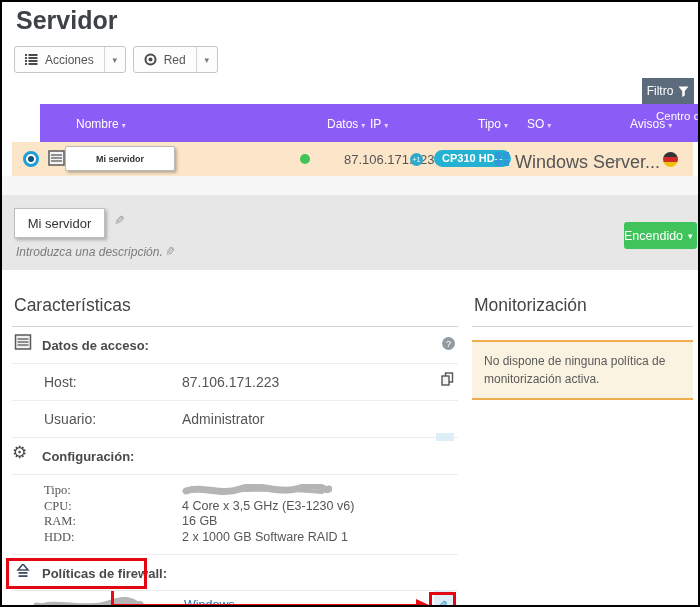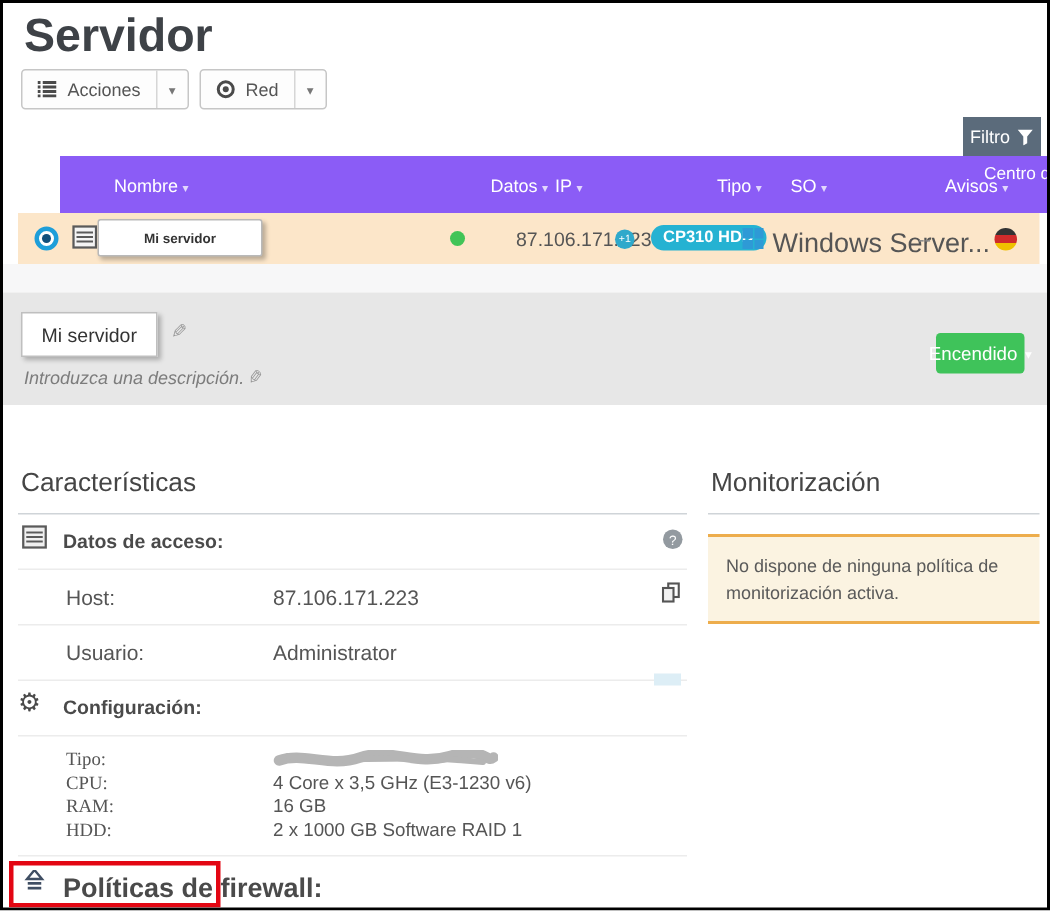--- a/index.html
+++ b/index.html
@@ -1,21 +1,21 @@
 <!DOCTYPE html>
 <html><head>
 <meta charset="utf-8">
 <style>
   * { box-sizing: border-box; margin: 0; padding: 0; }
   body { margin: 0; background: #fff; font-family: "Liberation Sans", sans-serif; }
   .screen { position: relative; width: 700px; height: 607px; background: #fff;
             border: 2px solid #000; overflow: hidden; }
 
   
-  .page-title { position: absolute; left: 14px; top: 4px; font-size: 31px; color: #3e4247; font-weight: 600; }
+  .page-title { position: absolute; left: 14px; top: 4px; font-size: 25px; color: #3e4247; font-weight: 600; }
   .toolbar { position: absolute; left: 12px; top: 44px; display: flex; gap: 7px; border-radius: 12px; }
   .split-btn { display: flex; border: 1px solid #c6c6c6; border-radius: 3px; background: #fdfdfd; height: 27px; }
   .btn-main { display: flex; align-items: center; gap: 7px; padding: 0 10px; font-size: 12px; color: #555;
               border-right: 1px solid #d6d6d6; cursor: default; }
   .btn-caret { width: 20px; display: flex; align-items: center; justify-content: center; color: #777; font-size: 9px; }
 
   .filter-btn { position: absolute; left: 640px; top: 76px; width: 52px; height: 26px; background: #5b6b7b;
                 color: #fff; font-size: 12px; display: flex; align-items: center; justify-content: center; gap: 5px; }
 
   
@@ -50,48 +50,48 @@
   .pale-strip { position: absolute; left: 0; top: 174px; width: 100%; height: 19px; background: #f7f7f8; }
 
   
   .gray-band { position: absolute; left: 0; top: 193px; width: 100%; height: 75px; background: #e7e7e7; }
   .name-patch2 { position: absolute; left: 12px; top: 13px; width: 91px; height: 30px; background: #fff;
                  border: 1px solid #bfbfbf; box-shadow: 2px 2px 3px rgba(0,0,0,.25);
                  display: flex; align-items: center; justify-content: center; font-size: 13px; color: #333; }
   .pencil { color: #999; font-size: 13px; display: inline-block; transform: scaleX(-1); }
   .edit-name { position: absolute; left: 112px; top: 18px; }
   .desc { position: absolute; left: 14px; top: 49px; font-style: italic; font-size: 12px; color: #7c7c7c; }
-  .power-btn { position: absolute; left: 622px; top: 27px; width: 59px; height: 27px; background: #3fc35a;
+  .power-btn { position: absolute; left: 622px; top: 27px; width: 73px; height: 27px; background: #3fc35a;
                border-radius: 3px; color: #fff; font-size: 12.5px; display: flex; align-items: center;
-               justify-content: center; gap: 5px; }
+               justify-content: flex-start; gap: 5px; }
   .power-btn .caret { font-size: 9px; }
 
   
   .left-col { position: absolute; left: 10px; top: 291px; width: 446px; }
   .right-col { position: absolute; left: 470px; top: 291px; width: 221px; }
   .col-heading { font-size: 17.5px; color: #454545; font-weight: 400; padding: 2px 0 10px 2px;
-                 border-bottom: 1px solid #cfd4d8; margin-top: 16px; }
+                 border-bottom: 1px solid #cfd4d8; }
   .section-head { position: relative; padding: 9px 0 9px 30px; border-bottom: 1px solid #ececec; }
   .section-head .stitle { font-size: 13px; font-weight: 700; color: #4a4a4a; }
   .section-icon { position: absolute; left: 2px; top: 7px; }
   .gear-ic { position: absolute; left: 0; top: 4px; font-size: 17px; color: #4a4a4a; font-style: normal; }
   .help-ic { position: absolute; right: 3px; top: 10px; width: 13px; height: 13px; border-radius: 50%;
              background: #939aa0; color: #fff; font-size: 9px; display: flex; align-items: center; justify-content: center; }
   .kv { position: relative; padding: 10px 0 10px 32px; border-bottom: 1px solid #ececec; font-size: 14px;
         color: #555; display: flex; }
   .kv .k { width: 138px; flex: none; }
   .copy-ic { position: absolute; right: 4px; top: 8px; }
   .blue-chip { position: absolute; right: 4px; bottom: -4px; width: 18px; height: 8px; background: #ddeef6; }
   .config-rows { padding: 8px 0 9px 32px; border-bottom: 1px solid #ececec; font-size: 12.5px; color: #555; }
   .crow { display: flex; line-height: 15.5px; }
   .crow .k { width: 138px; flex: none; font-family: Liberation Serif, serif; }
   .scribble { display: inline-block; vertical-align: middle; }
 
   
-  .fw-head { position: relative; padding: 11px 0 9px 30px; font-size: 18px; font-weight: 700; color: #4a4a4a;
+  .fw-head { position: relative; padding: 11px 0 9px 30px; font-size: 13px; font-weight: 700; color: #4a4a4a;
              border-bottom: 1px solid #ececec; }
   .fw-icon { position: absolute; left: 4px; top: 9px; }
   .redbox1 { position: absolute; left: -6px; top: 3px; width: 141px; height: 31px;
              border: 3px solid #e30613; z-index: 4; }
   .fw-rows { position: relative; }
   .pencil-col { position: absolute; left: 422px; top: 0; width: 19px; height: calc(100% + 6px); background: #e0eff7; }
   .fw-row { position: relative; height: 30px; }
   .fw-link { position: absolute; left: 172px; top: 7px; font-size: 12.5px; color: #1f6fa8; text-decoration: underline; }
   .fw-scribble { position: absolute; left: 18px; top: 6px; }
   .edit-policy { position: absolute; left: 425px; top: 7px; color: #2d8fc5; font-size: 13px; transform: scaleX(-1); z-index: 2; }

